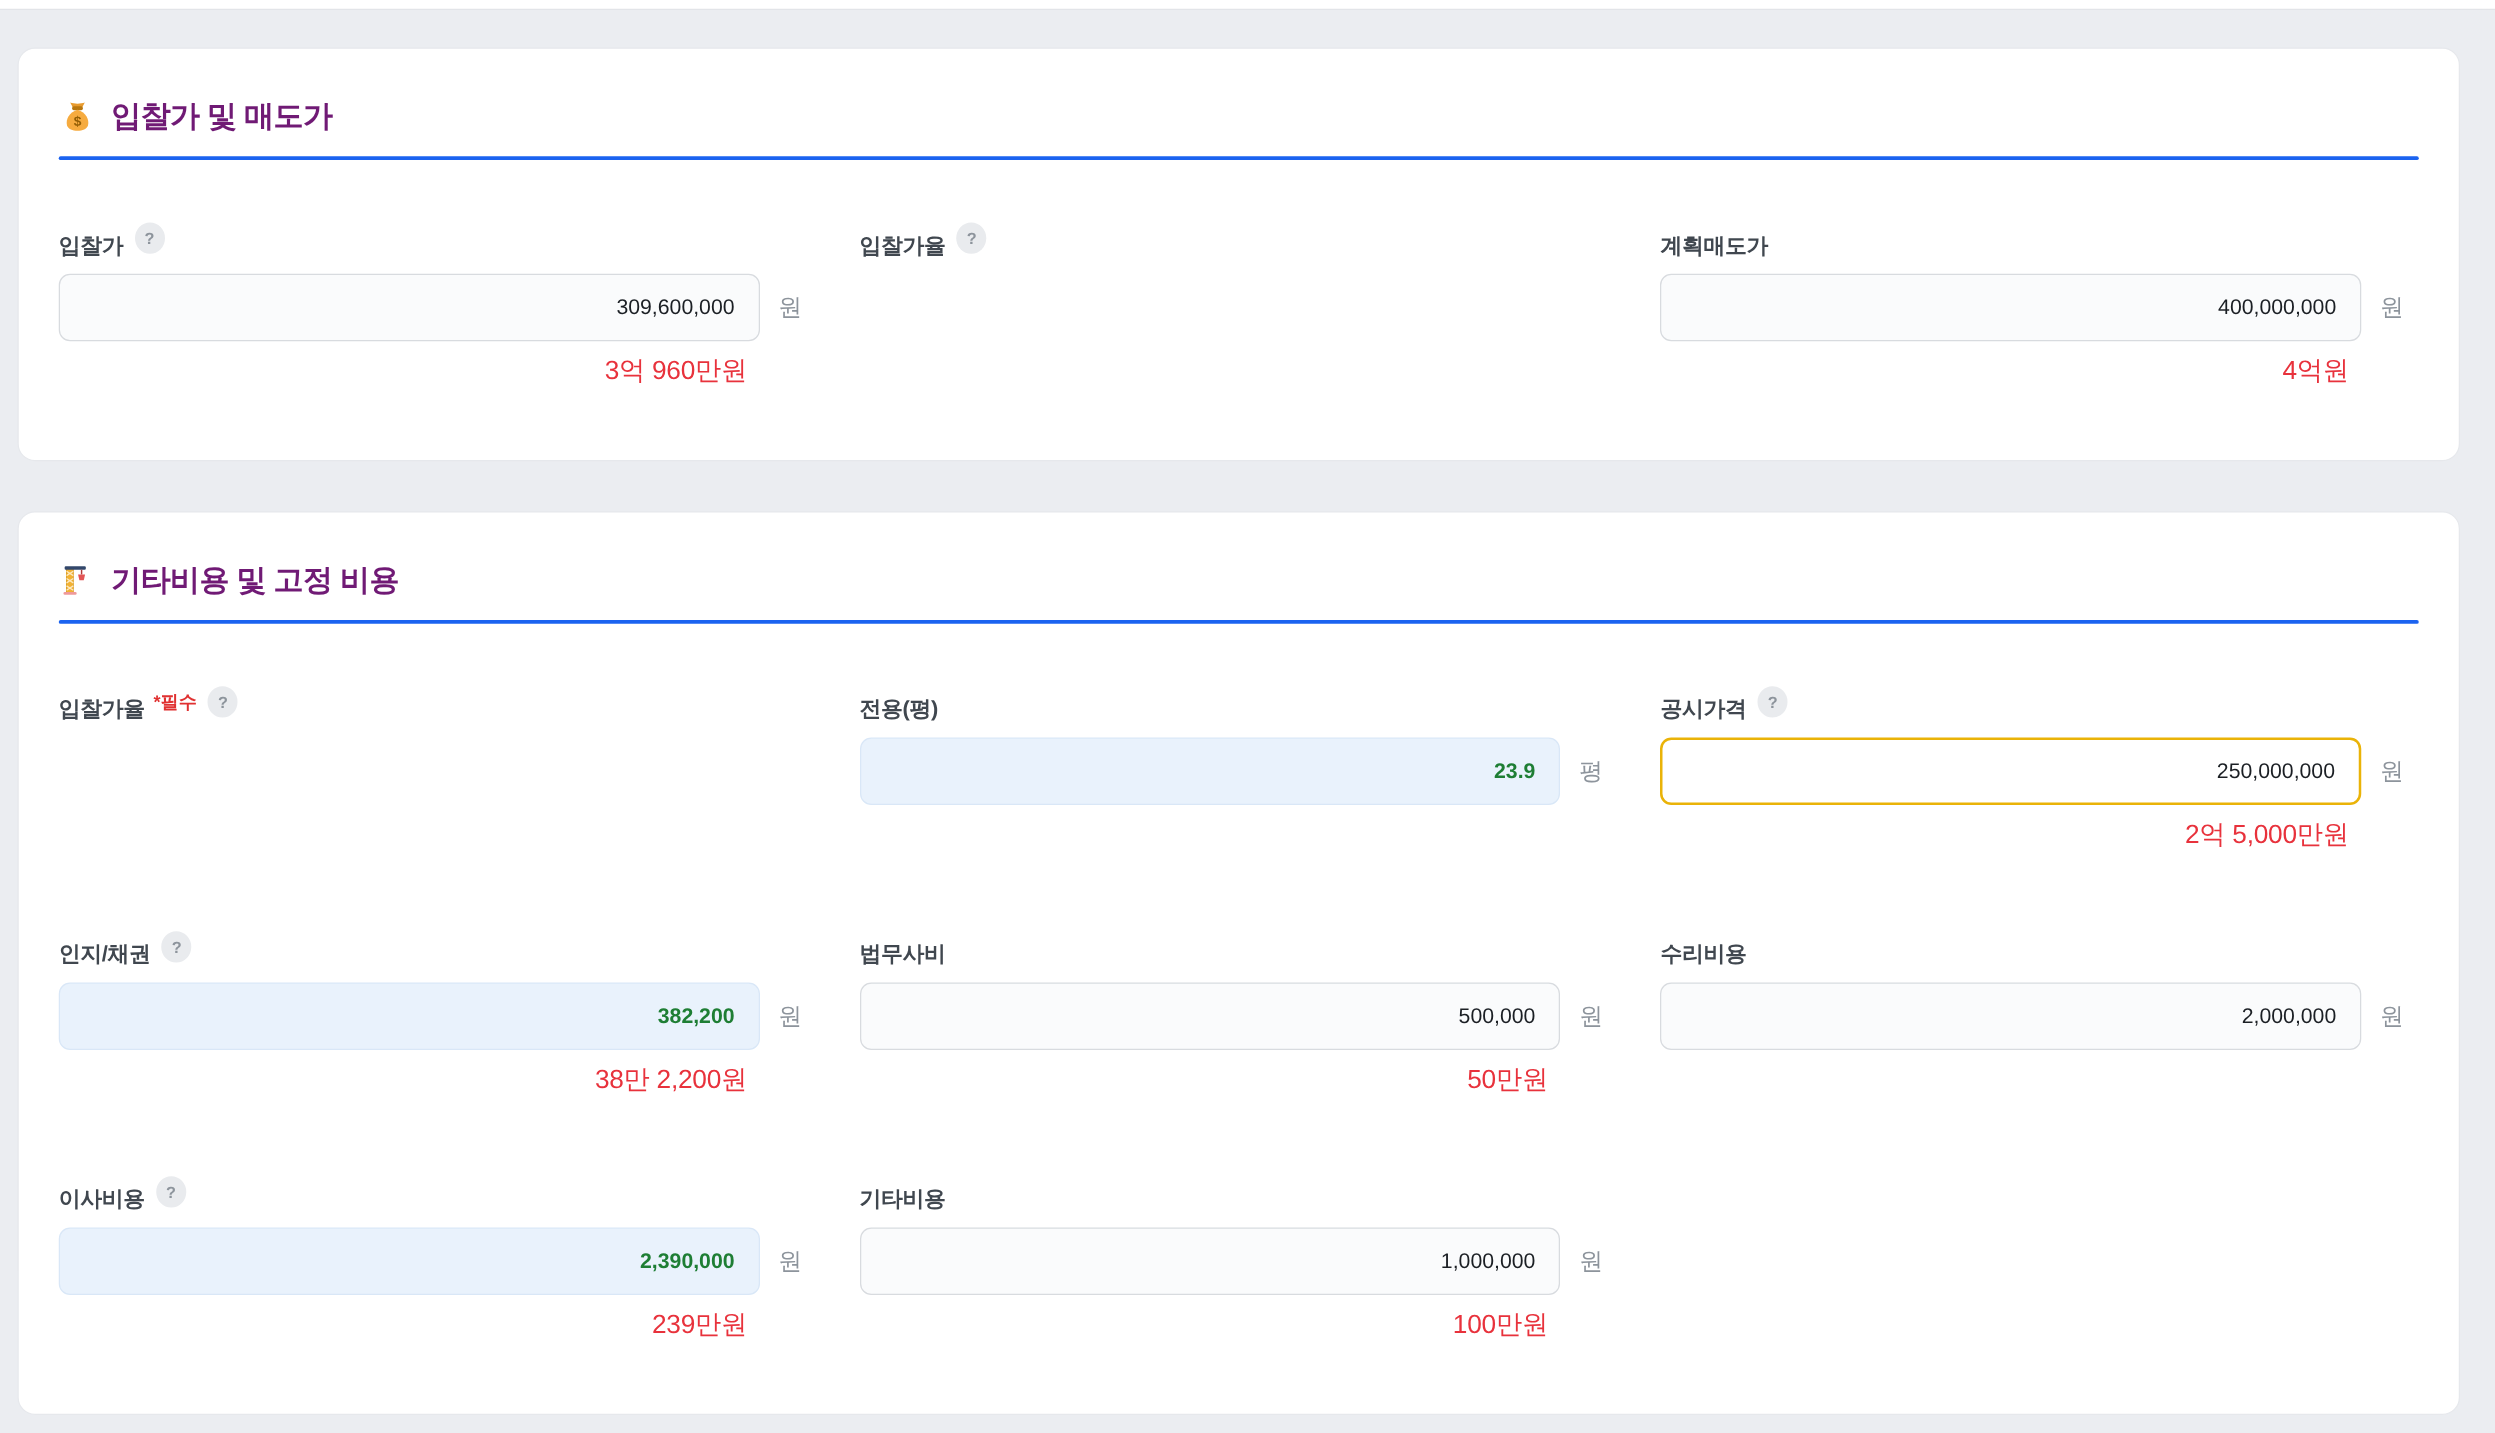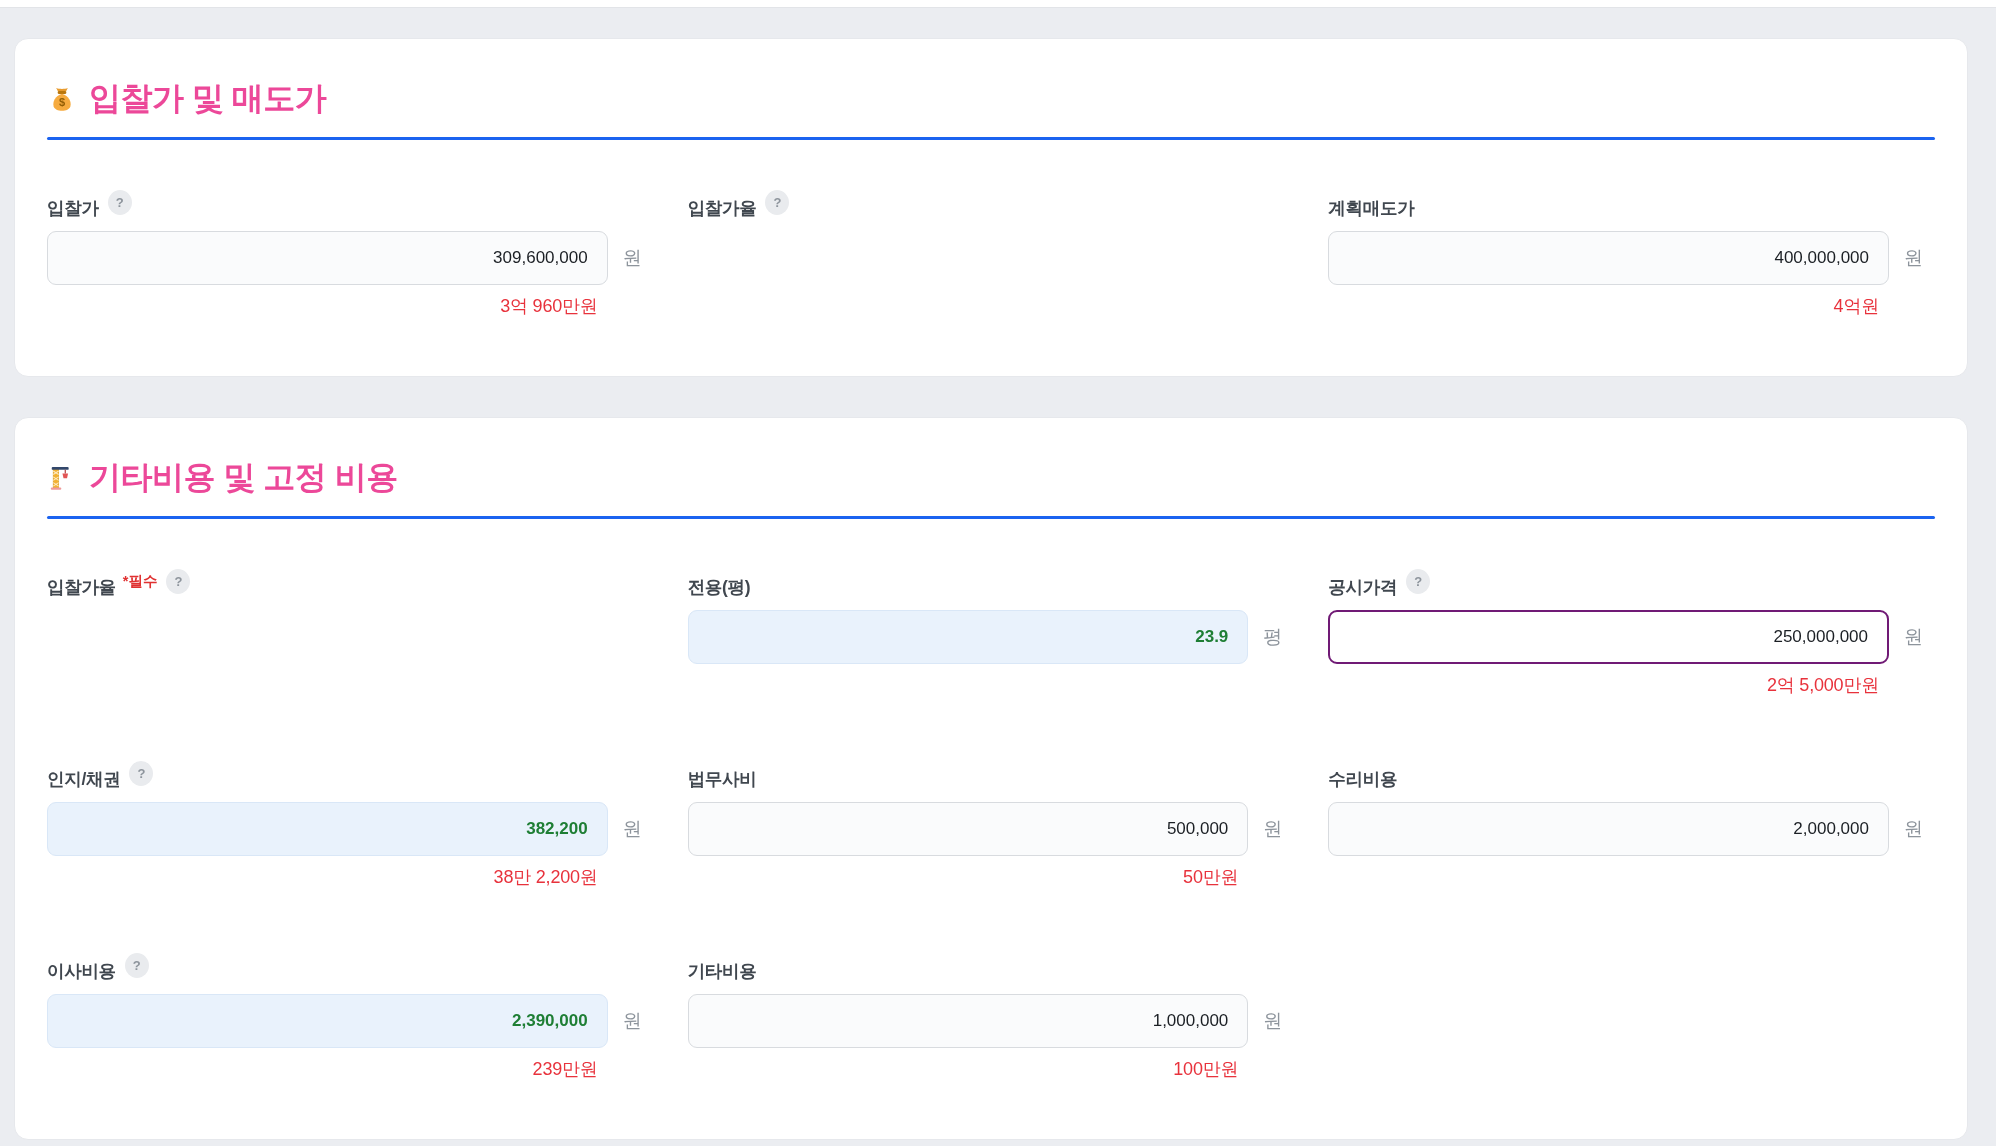--- a/index.html
+++ b/index.html
@@ -13,21 +13,21 @@
   .page { padding: 30px 28px 18px 14px; }
   .card {
     background: #ffffff;
     border: 1px solid #e6e8ec;
     border-radius: 14px;
     padding: 38px 32px 58px 32px;
   }
   .card + .card { margin-top: 40px; }
   .card-head { display: flex; align-items: center; gap: 12px; }
   .head-icon { width: 30px; height: 30px; display: inline-flex; align-items: center; justify-content: center; }
-  .head-title { font-size: 32px; font-weight: 700; color: #ec4899; letter-spacing: -0.5px; }
+  .head-title { font-size: 24px; font-weight: 700; color: #701a75; letter-spacing: -0.5px; }
   .head-rule { height: 3px; background: #1b63f0; margin-top: 16px; border-radius: 2px; }
   .fields {
     margin-top: 44px;
     display: grid;
     grid-template-columns: repeat(3, 1fr);
     column-gap: 34px;
     row-gap: 58px;
   }
   .label-row { display: flex; align-items: center; gap: 9px; min-height: 26px; }
   .label { font-size: 17.5px; font-weight: 600; color: #40474f; letter-spacing: -0.3px; margin-top: 12px; }
@@ -54,34 +54,34 @@
     outline: none;
   }
   .text-input.computed {
     background: #e9f2fc;
     border-color: #d9e7f7;
     color: #1e7e34;
     font-weight: 700;
   }
   .text-input.focused {
     background: #ffffff;
-    border: 2px solid #701a75;
+    border: 2px solid #eab308;
   }
   .suffix {
     flex: 0 0 46px;
     padding-left: 15px;
     font-size: 19px;
     color: #8d949c;
   }
   .helper {
     min-height: 23px;
     margin-top: 9px;
     padding-right: 56px;
     text-align: right;
-    font-size: 18px;
+    font-size: 21px;
     color: #e8323c;
     letter-spacing: -0.2px;
   }
 </style>
 </head>
 <body>
 
 <div class="top-strip"></div>
 
 <div class="page">

